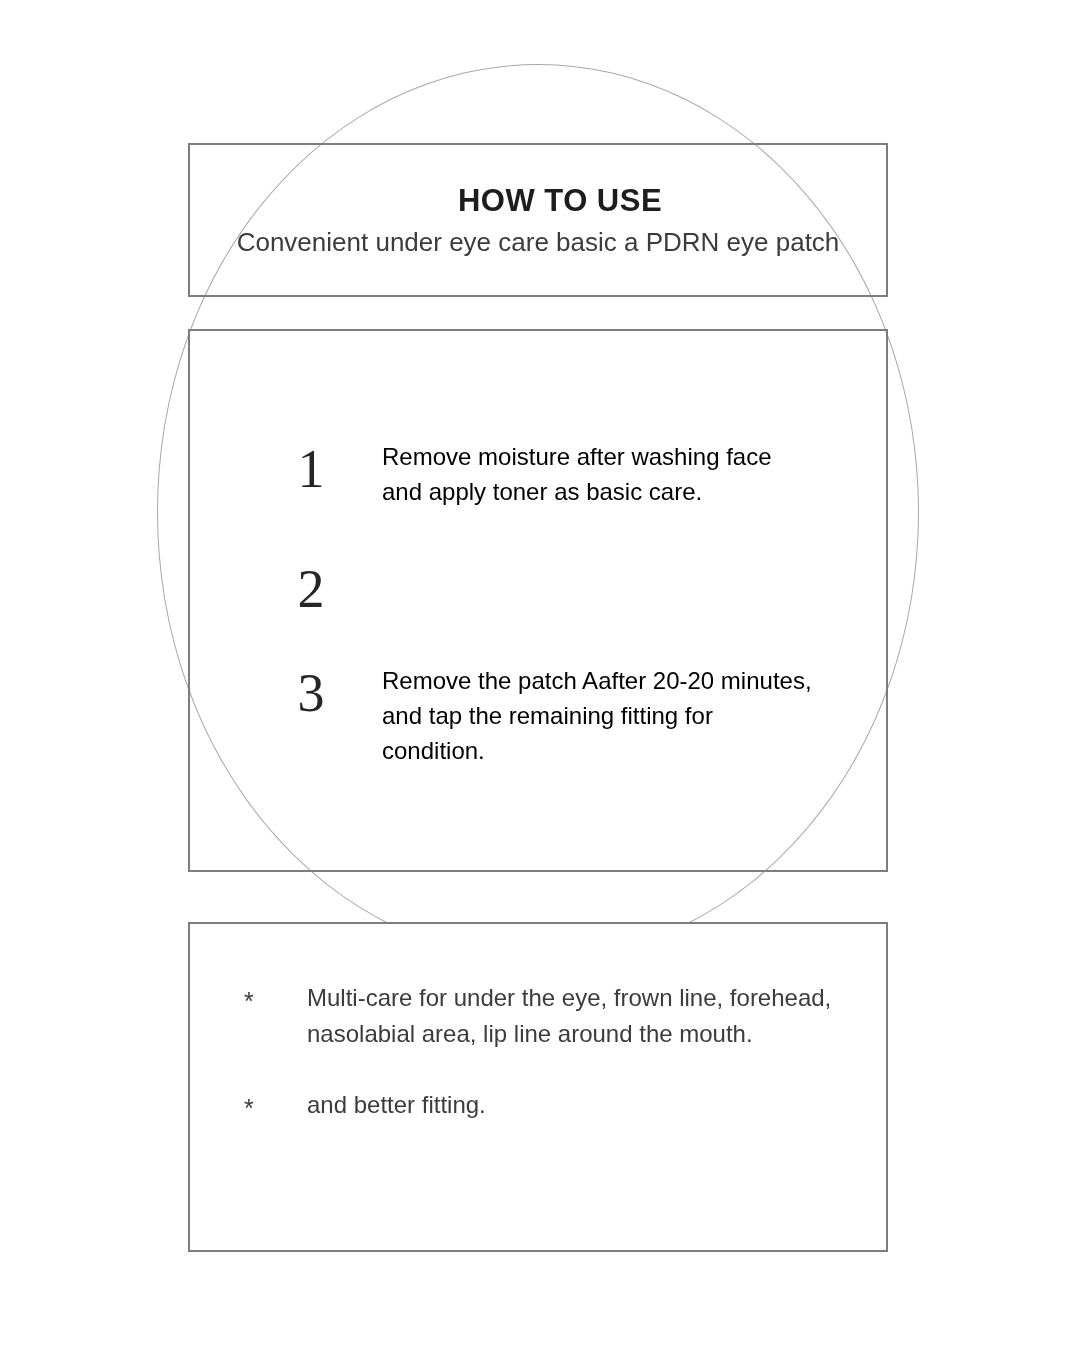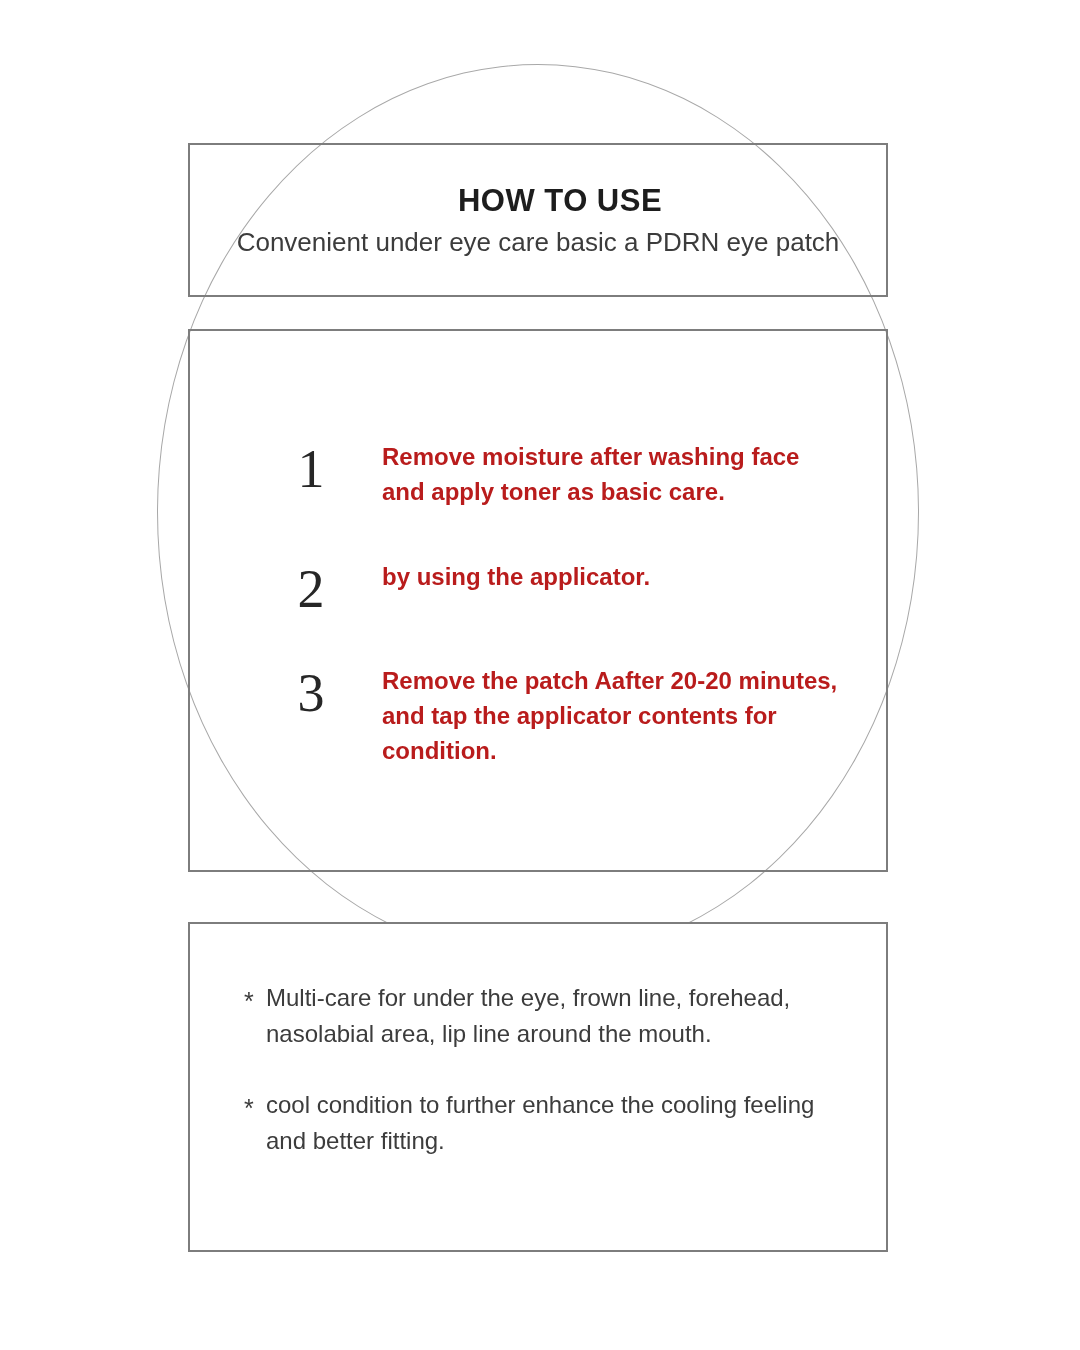--- a/index.html
+++ b/index.html
@@ -68,22 +68,21 @@
     text-align: center;
     font-family: "Liberation Serif", "DejaVu Serif", serif;
     font-size: 54px;
     line-height: 48px;
     color: #262626;
   }
   .step-text {
     margin-left: 42px;
     font-size: 24px;
     line-height: 35px;
-    color: #b91c1c;
-    font-weight: bold;
+    color: #000000;
   }
   
   .notes-box {
     top: 922px;
     height: 330px;
     background: #ffffff;
     padding: 56px 30px 0 54px;
   }
   .note { display: flex; margin-bottom: 35px; }
   .note-marker {
@@ -91,20 +90,21 @@
     width: 22px;
     font-size: 25px;
     line-height: 36px;
     color: #3c3c3c;
     transform: translateY(3px);
   }
   .note-lines {
     font-size: 24px;
     line-height: 36px;
     color: #3c3c3c;
+    margin-left: 41px;
   }
 </style>
 </head>
 <body>
 
 <div class="canvas">
 
   <div class="ellipse"></div>
 
   <div class="box header-box">
@@ -118,48 +118,46 @@
       <div class="step-num">1</div>
       <div class="step-text">
         <div>Remove moisture after washing face</div>
         <div>and apply toner as basic care.</div>
       </div>
     </div>
 
     <div class="step">
       <div class="step-num">2</div>
       <div class="step-text">
-        <div>by using the applicator.</div>
       </div>
     </div>
 
     <div class="step">
       <div class="step-num">3</div>
       <div class="step-text">
         <div>Remove the patch Aafter 20-20 minutes,</div>
-        <div>and tap the applicator contents for</div>
+        <div>and tap the remaining fitting for</div>
         <div>condition.</div>
       </div>
     </div>
 
   </div>
 
   <div class="box notes-box">
 
     <div class="note">
       <div class="note-marker">*</div>
       <div class="note-lines">
         <div>Multi-care for under the eye, frown line, forehead,</div>
         <div>nasolabial area, lip line around the mouth.</div>
       </div>
     </div>
 
     <div class="note">
       <div class="note-marker">*</div>
       <div class="note-lines">
-        <div>cool condition to further enhance the cooling feeling</div>
         <div>and better fitting.</div>
       </div>
     </div>
 
   </div>
 
 </div>
 
 </body></html>

